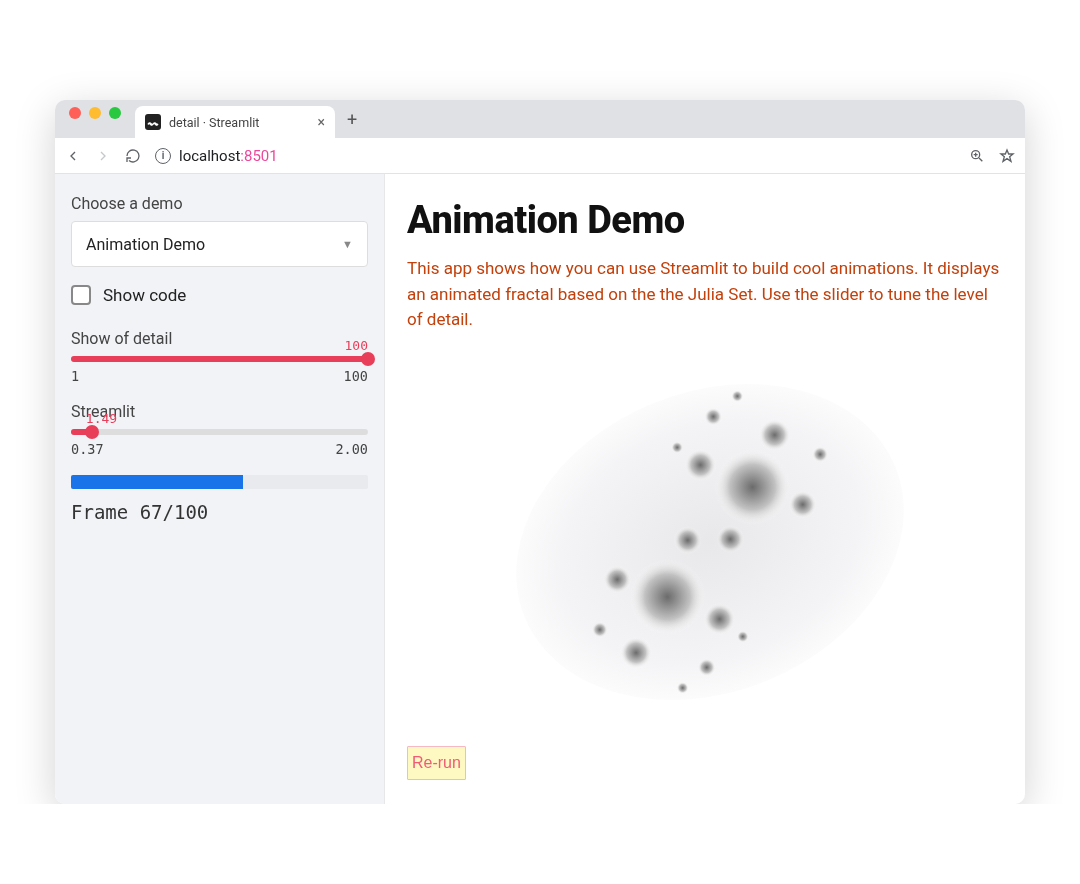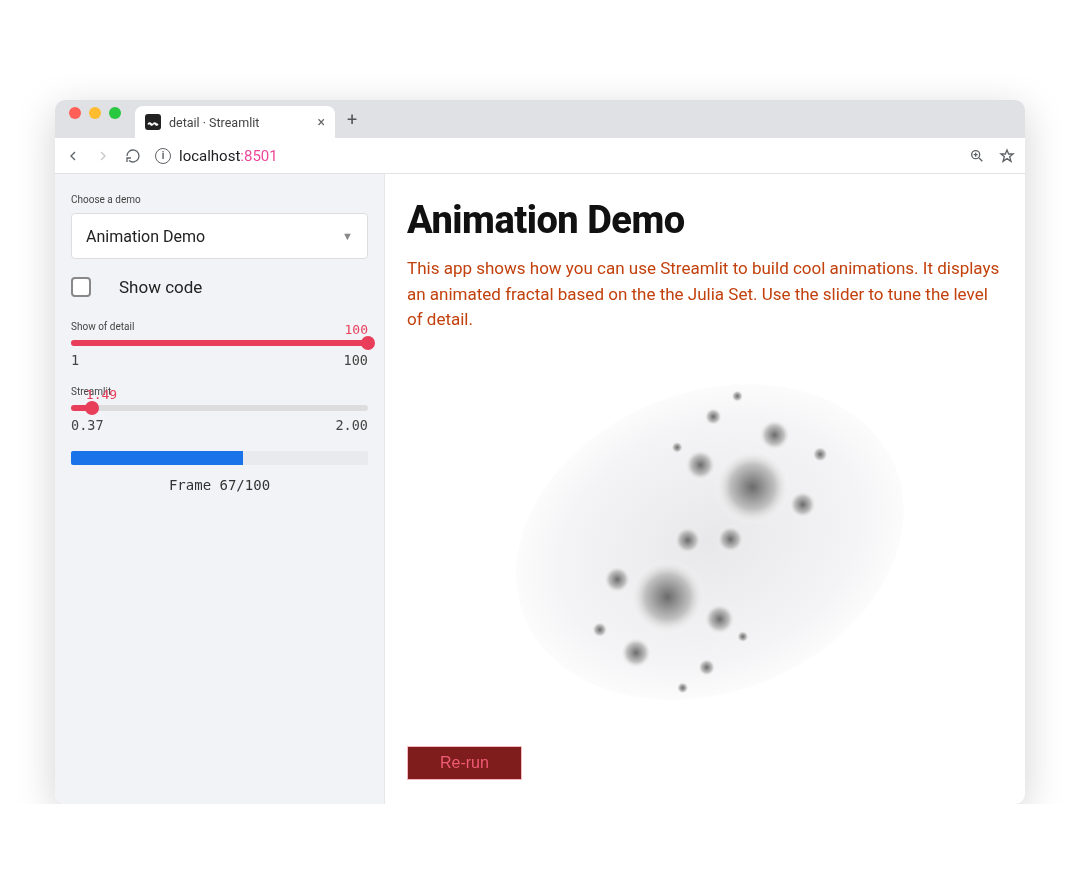--- a/index.html
+++ b/index.html
@@ -63,53 +63,53 @@
   .urlfield{display:flex;align-items:center;gap:8px;flex:1;}
   .urlfield .info{width:16px;height:16px;border:1.5px solid #5f6368;border-radius:50%;display:flex;align-items:center;justify-content:center;font-size:10px;font-weight:bold;}
   .url-host{color:#202124;text-align:center;} .url-port{color:#ec4899;}
   .right-icons{display:flex;gap:14px;margin-left:auto;}
   
   .content{display:flex;height:630px;}
   .sidebar{
     width:330px;background:#f1f3f6;padding:20px 16px;font-size:14px;color:#333;
     border-right:1px solid #e7e7ea;
   }
-  .sb-label{font-size:10px;color:#444;margin-bottom:8px;}
+  .sb-label{font-size:16px;color:#444;margin-bottom:8px;}
   .select{
     background:#fff;border:1px solid #ddd;border-radius:4px;height:46px;
     display:flex;align-items:center;padding:0 14px;justify-content:space-between;
     font-size:16px;color:#222;cursor:pointer;margin-bottom:18px;
   }
   .caret{color:#888;font-size:11px;}
-  .checkbox-row{display:flex;align-items:center;gap:28px;font-size:17px;color:#222;margin-bottom:24px;}
+  .checkbox-row{display:flex;align-items:center;gap:12px;font-size:17px;color:#222;margin-bottom:24px;}
   .checkbox{width:20px;height:20px;border:2px solid #888;border-radius:4px;background:#fff;cursor:pointer;}
   .slider-group{margin-bottom:18px;}
   .slider-track{position:relative;height:6px;background:#ddd;border-radius:3px;margin:6px 0;}
   .slider-fill{position:absolute;left:0;top:0;height:100%;border-radius:3px;}
   .slider-thumb{position:absolute;top:50%;width:14px;height:14px;border-radius:50%;transform:translate(-50%,-50%);cursor:pointer;}
   .slider-value{font-family:ui-monospace,Menlo,monospace;font-size:13px;color:#e83e5a;position:absolute;top:-18px;transform:translateX(-50%);}
   .slider-row2{display:flex;justify-content:space-between;font-family:ui-monospace,Menlo,monospace;font-size:13.5px;color:#444;margin-top:4px;}
   .s1 .slider-fill{background:#e83e5a;width:100%;}
   .s1 .slider-thumb{background:#e83e5a;left:100%;}
   .s1 .slider-value{left:100%;transform:translateX(-100%);}
   .s2 .slider-fill{background:#e83e5a;width:7%;}
   .s2 .slider-thumb{background:#e83e5a;left:7%;}
   .s2 .slider-value{left:5%;transform:translateX(0);}
   .progress{height:14px;background:#e8eaed;border-radius:2px;margin:16px 0 12px;overflow:hidden;}
   .progress-fill{height:100%;background:#1a73e8;width:58%;}
-  .frametxt{font-family:ui-monospace,Menlo,monospace;font-size:14px;color:#333;text-align:center;}
+  .frametxt{font-family:ui-monospace,Menlo,monospace;font-size:19px;color:#333;}
   
   .main{flex:1;padding:24px 22px;display:flex;flex-direction:column;}
   .main h1{font-size:38px;font-weight:800;color:#111;letter-spacing:-.5px;margin-bottom:14px;}
   .main p{font-size:17px;color:#c2410c;line-height:1.5;max-width:600px;}
   .fractal{flex:1;display:flex;align-items:center;justify-content:center;}
   .fractal svg{width:430px;height:340px;}
   .rerun{
-    align-self:flex-start;border:1.5px solid #f7b8c1;color:#f05b75;background:#7f1d1d;
-    border-radius:1px;padding:7px 32px;font-size:16px;cursor:pointer;margin-top:4px;
+    align-self:flex-start;border:1.5px solid #f7b8c1;color:#f05b75;background:#fef9c3;
+    border-radius:1px;padding:7px 4px;font-size:16px;cursor:pointer;margin-top:4px;
   }
 </style>
 </head>
 <body>
 
 <div class="browser">
 
   <div class="tabbar">
     <div class="traffic">
       <div class="dot red"></div>

